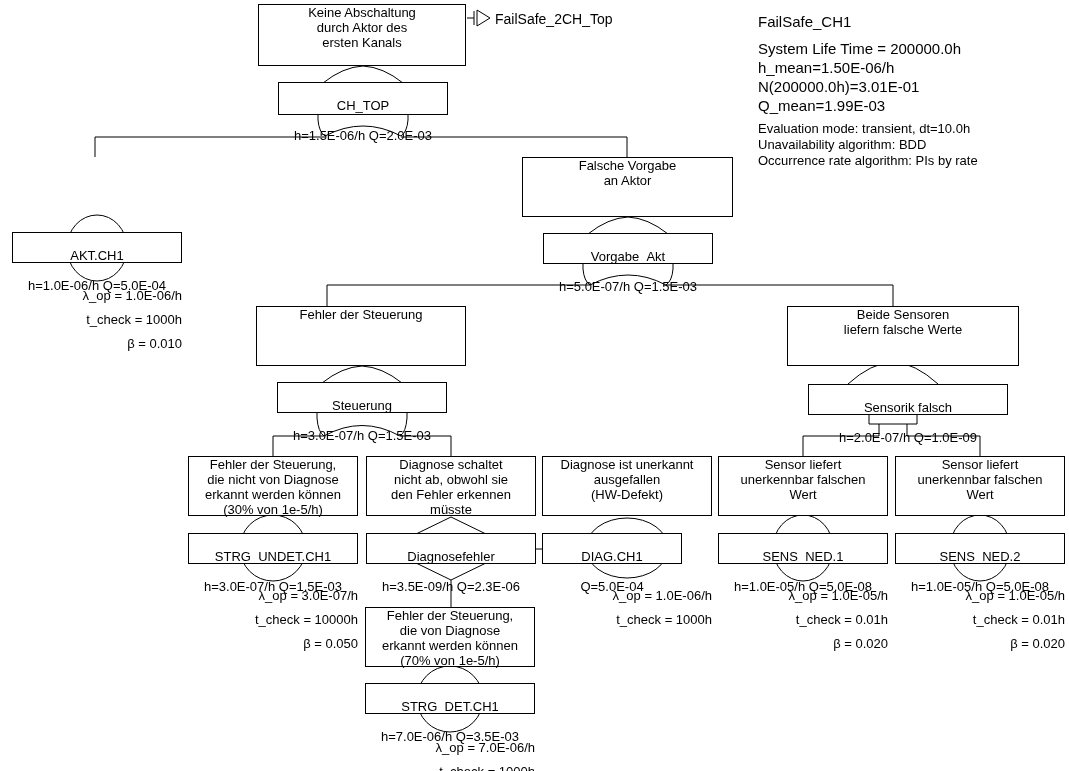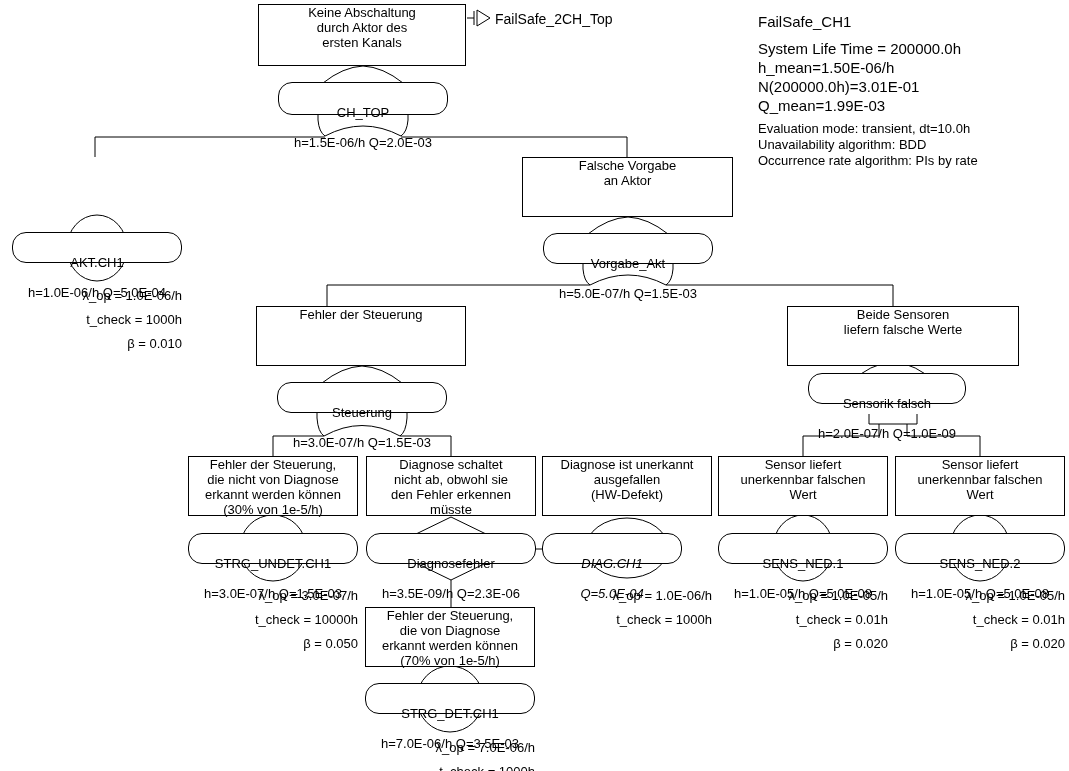--- a/index.html
+++ b/index.html
@@ -6,21 +6,21 @@
   .stage {
     position:relative; width:1069px; height:771px; background:#ffffff;
     font-family:"Liberation Sans", sans-serif; color:#000; overflow:hidden;
   }
   .stage svg { position:absolute; left:0; top:0; z-index:0; }
   .ebox, .lbox {
     position:absolute; box-sizing:border-box; border:1px solid #000; background:#fff;
     text-align:center; white-space:pre-line; z-index:1; font-size:13px;
   }
   .ebox { line-height:15px; padding-top:0; }
-  .lbox { line-height:15px; padding-top:7px;border-radius:14px; }
+  .lbox { line-height:15px; padding-top:0; }
   .lbox .gname, .lbox .gvals { line-height:15px; }
   .params {
     position:absolute; text-align:right; white-space:pre-line;
     font-size:13px; line-height:24px; z-index:1;
   }
   .annotation { position:absolute; left:758px; top:12px; width:305px; z-index:1; }
   .ann-title { font-size:15px; line-height:19px; }
   .ann-desc  { font-size:15px; line-height:19px; white-space:pre-line; }
   .ann-stats { font-size:15px; line-height:19px; white-space:pre-line; margin-top:8px; }
   .ann-settings { font-size:13px; line-height:16px; white-space:pre-line; margin-top:6px; }
@@ -114,38 +114,38 @@
     <div class="gvals">h=1.5E-06/h Q=2.0E-03</div>
   </div>
   <div class="lbox" style="left:543px; top:233px; width:170px; height:31px;">
     <div class="gname">Vorgabe_Akt</div>
     <div class="gvals">h=5.0E-07/h Q=1.5E-03</div>
   </div>
   <div class="lbox" style="left:277px; top:382px; width:170px; height:31px;">
     <div class="gname">Steuerung</div>
     <div class="gvals">h=3.0E-07/h Q=1.5E-03</div>
   </div>
-  <div class="lbox" style="left:808px; top:373px; width:158px; height:31px;">
+  <div class="lbox" style="left:808px; top:384px; width:200px; height:31px;">
     <div class="gname">Sensorik falsch</div>
     <div class="gvals">h=2.0E-07/h Q=1.0E-09</div>
   </div>
   <div class="lbox" style="left:366px; top:533px; width:170px; height:31px;">
     <div class="gname">Diagnosefehler</div>
     <div class="gvals">h=3.5E-09/h Q=2.3E-06</div>
   </div>
 
   <div class="lbox" style="left:12px; top:232px; width:170px; height:31px;">
     <div class="gname">AKT.CH1</div>
     <div class="gvals">h=1.0E-06/h Q=5.0E-04</div>
   </div>
   <div class="lbox" style="left:188px; top:533px; width:170px; height:31px;">
     <div class="gname">STRG_UNDET.CH1</div>
     <div class="gvals">h=3.0E-07/h Q=1.5E-03</div>
   </div>
-  <div class="lbox" style="left:542px; top:533px; width:140px; height:31px;font-style:italic;">
+  <div class="lbox" style="left:542px; top:533px; width:140px; height:31px;">
     <div class="gname">DIAG.CH1</div>
     <div class="gvals">Q=5.0E-04</div>
   </div>
   <div class="lbox" style="left:718px; top:533px; width:170px; height:31px;">
     <div class="gname">SENS_NED.1</div>
     <div class="gvals">h=1.0E-05/h Q=5.0E-08</div>
   </div>
   <div class="lbox" style="left:895px; top:533px; width:170px; height:31px;">
     <div class="gname">SENS_NED.2</div>
     <div class="gvals">h=1.0E-05/h Q=5.0E-08</div>

